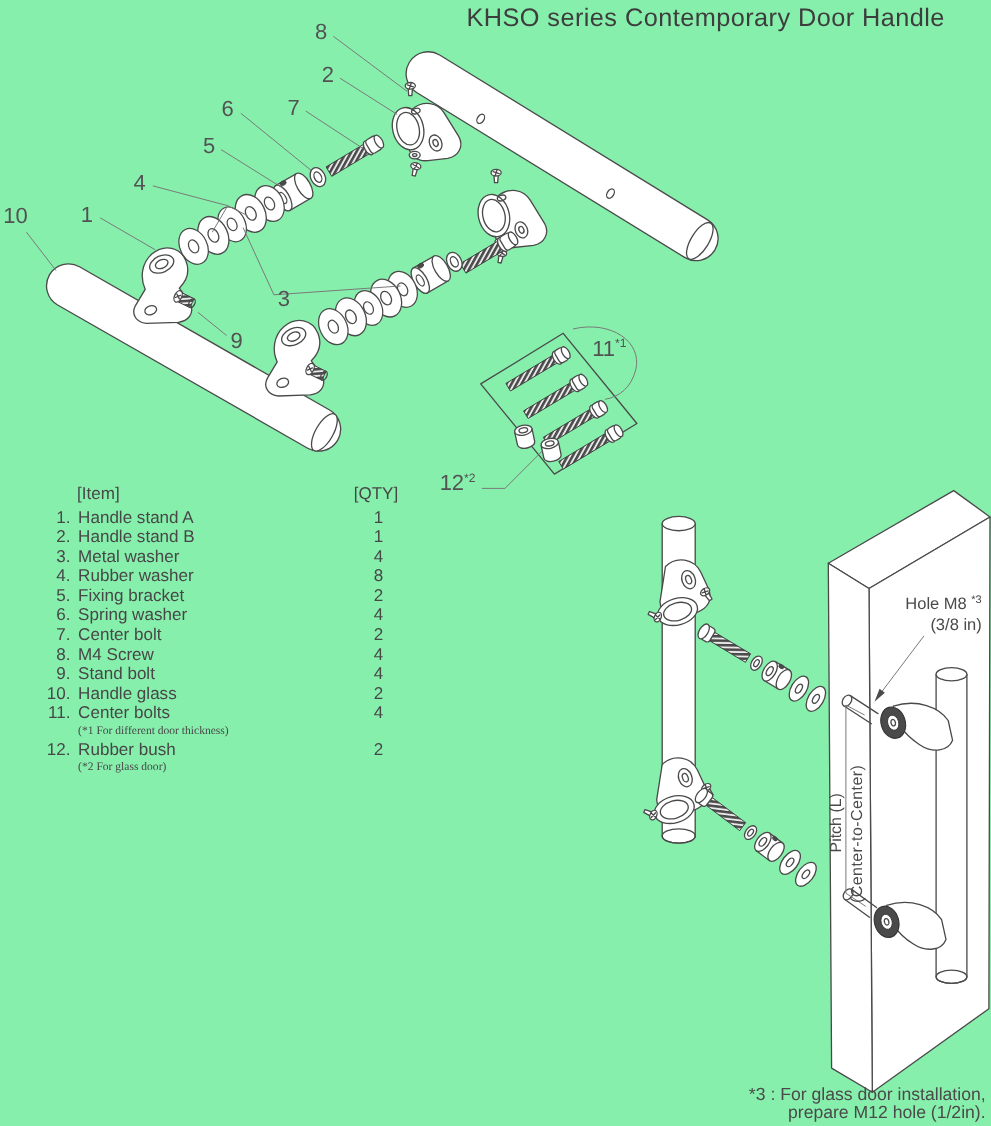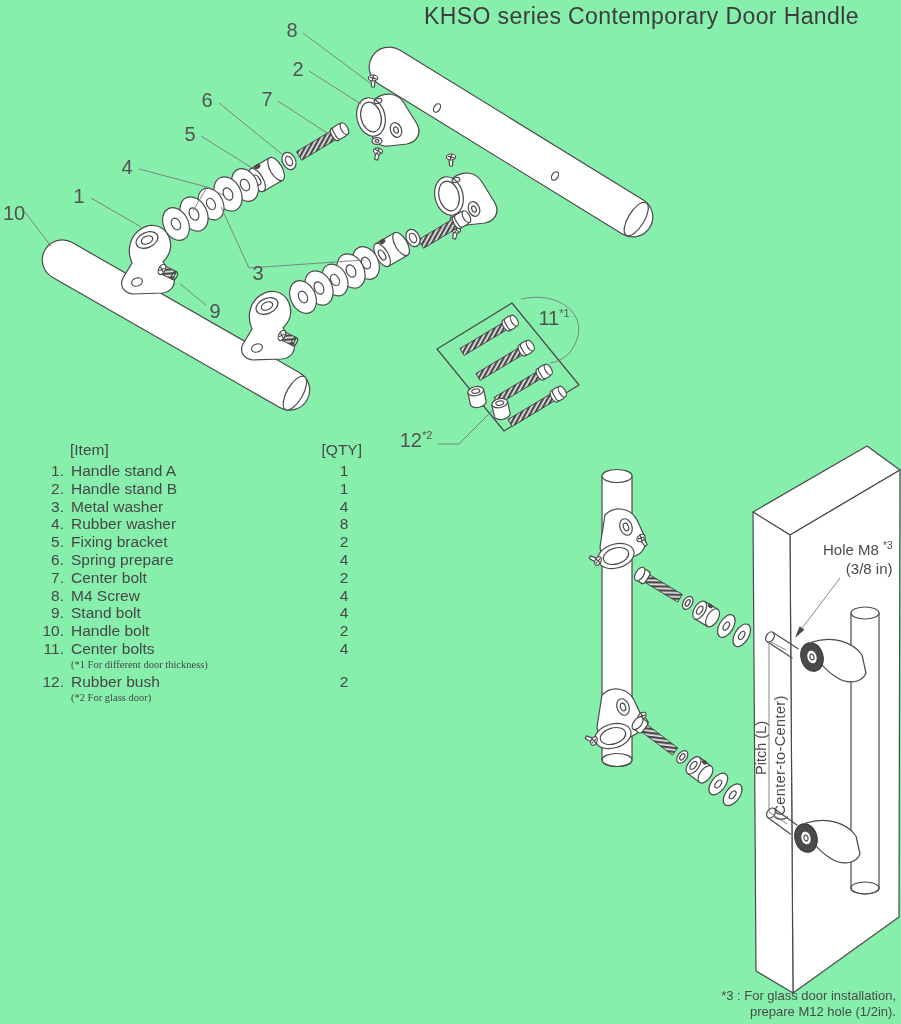--- a/index.html
+++ b/index.html
@@ -23,21 +23,21 @@
   .plbl{margin-left:7px;text-align:right;}
   .pqty{margin-left:auto;width:40px;text-align:center;}
   .pnote{font-size:10.5px;line-height:14px;margin-left:33px;height:15px;font-family:Liberation Serif, serif;}
   .hole-label{position:absolute;left:823px;top:536px;font-size:15px;line-height:19px;white-space:nowrap;}
   .hole-label sup{font-size:10px;}
   .hole-size{margin-left:4px;text-align:right;}
   .pitch1{position:absolute;left:761px;top:748px;transform:translate(-50%,-50%) rotate(-90deg);
           font-size:14.5px;white-space:nowrap;}
   .pitch2{position:absolute;left:780px;top:758px;transform:translate(-50%,-50%) rotate(-90deg);
           font-size:14.5px;letter-spacing:0.4px;white-space:nowrap;}
-  .footnote{position:absolute;right:5px;top:988px;text-align:right;font-size:13px;line-height:16px;white-space:nowrap;}
+  .footnote{position:absolute;right:5px;top:988px;text-align:right;font-size:16px;line-height:16px;white-space:nowrap;}
 </style>
 </head>
 <body>
 
 <div id="page">
 
 <svg width="901" height="1024" viewBox="0 0 901 1024">
   <defs>
     <pattern id="thr" patternUnits="userSpaceOnUse" width="4" height="4" patternTransform="rotate(60)">
       <rect width="4" height="4" fill="#e9e9e9"></rect>
@@ -279,21 +279,21 @@
 
 <div id="title">KHSO series Contemporary Door Handle</div>
 
 <div class="co" style="left:292px;top:30px">8</div>
 <div class="co" style="left:298px;top:69px">2</div>
 <div class="co" style="left:207px;top:100px">6</div>
 <div class="co" style="left:267px;top:99px">7</div>
 <div class="co" style="left:190px;top:134px">5</div>
 <div class="co" style="left:127px;top:167px">4</div>
 <div class="co" style="left:79px;top:196px">1</div>
-<div class="co" style="left:14px;top:213px">10</div>
+<div class="co" style="left:14px;top:197px">10</div>
 <div class="co" style="left:258px;top:273px">3</div>
 <div class="co" style="left:215px;top:311px">9</div>
 <div class="co" style="left:554px;top:318px">
   <span>11</span><sup>*1</sup>
 </div>
 <div class="co" style="left:416px;top:440px">
   <span>12</span><sup>*2</sup>
 </div>
 
 <div class="plist">
@@ -321,41 +321,41 @@
         <span class="plbl">Rubber washer</span>
         <span class="pqty">8</span>
       </div>
   <div class="prow">
         <span class="pnum">5.</span>
         <span class="plbl">Fixing bracket</span>
         <span class="pqty">2</span>
       </div>
   <div class="prow">
         <span class="pnum">6.</span>
-        <span class="plbl">Spring prepare</span>
+        <span class="plbl">Spring washer</span>
         <span class="pqty">4</span>
       </div>
   <div class="prow">
         <span class="pnum">7.</span>
         <span class="plbl">Center bolt</span>
         <span class="pqty">2</span>
       </div>
   <div class="prow">
         <span class="pnum">8.</span>
         <span class="plbl">M4 Screw</span>
         <span class="pqty">4</span>
       </div>
   <div class="prow">
         <span class="pnum">9.</span>
         <span class="plbl">Stand bolt</span>
         <span class="pqty">4</span>
       </div>
   <div class="prow">
         <span class="pnum">10.</span>
-        <span class="plbl">Handle bolt</span>
+        <span class="plbl">Handle glass</span>
         <span class="pqty">2</span>
       </div>
   <div class="prow">
         <span class="pnum">11.</span>
         <span class="plbl">Center bolts</span>
         <span class="pqty">4</span>
       </div>
   <div class="pnote">(*1 For different door thickness)</div>
   <div class="prow">
         <span class="pnum">12.</span>

